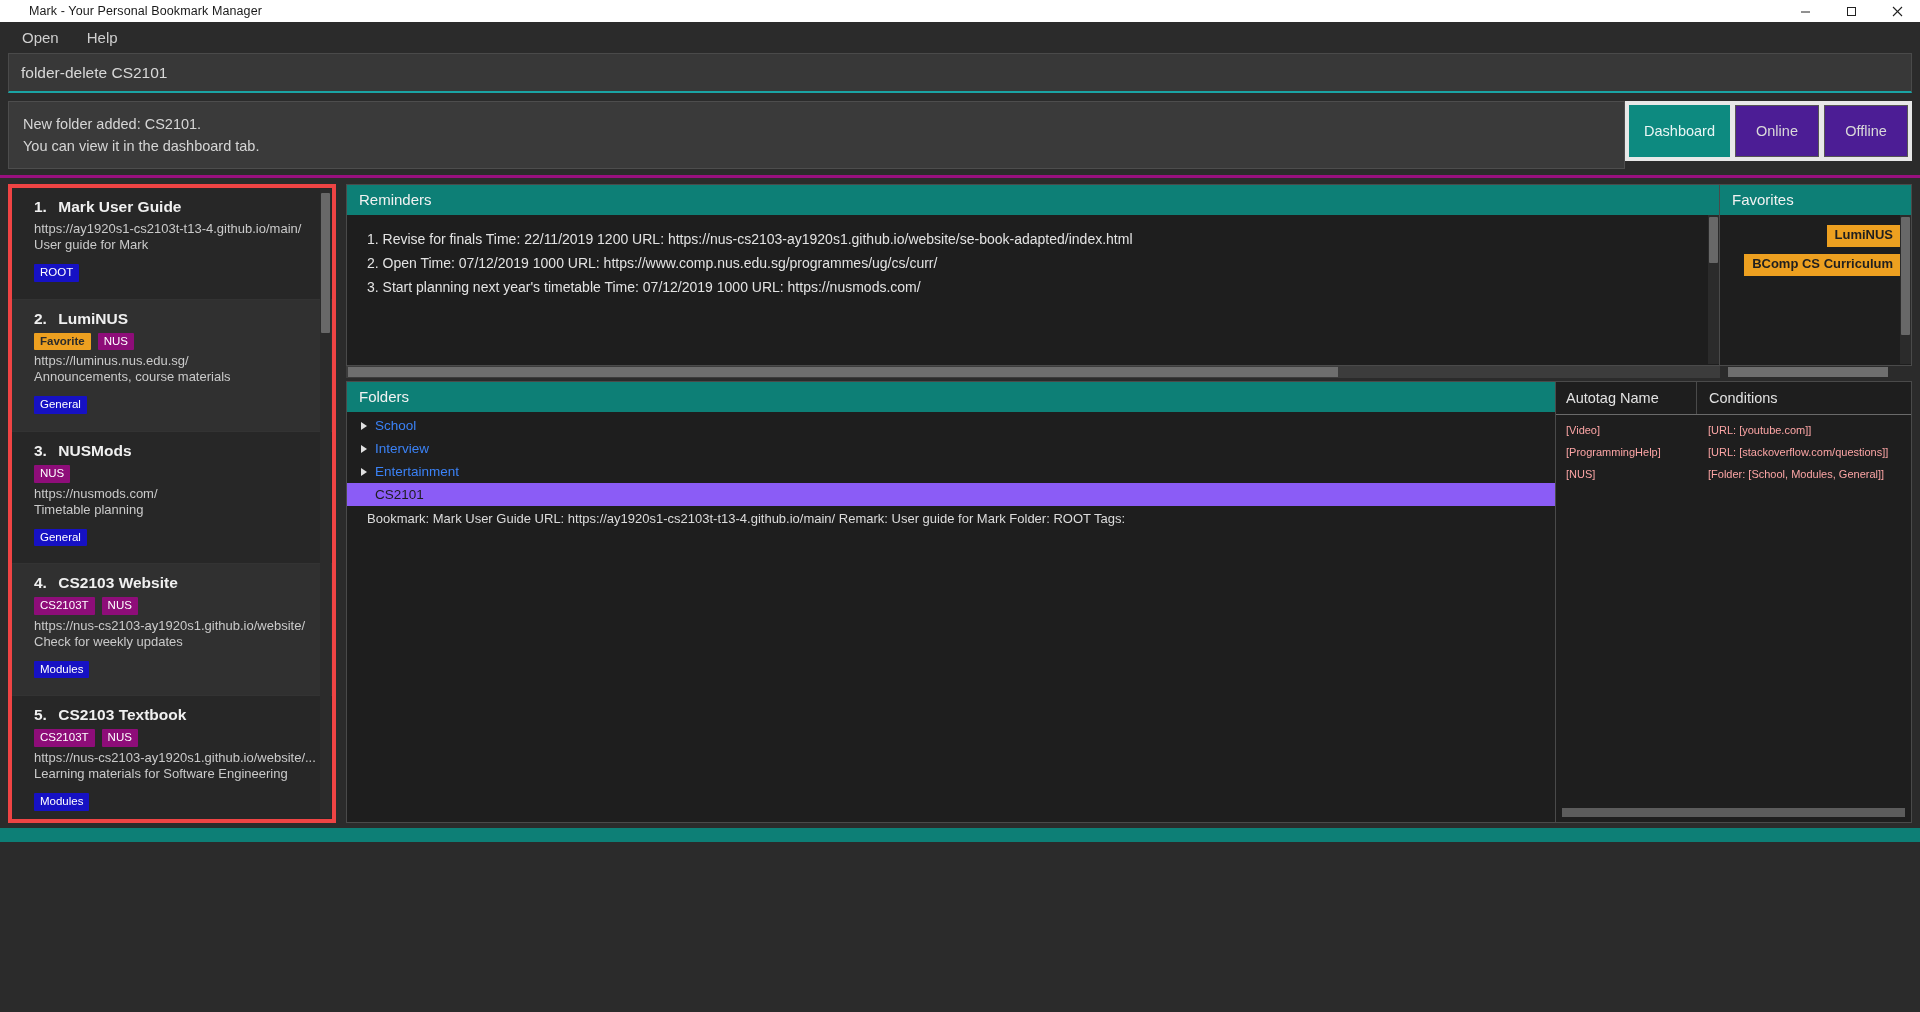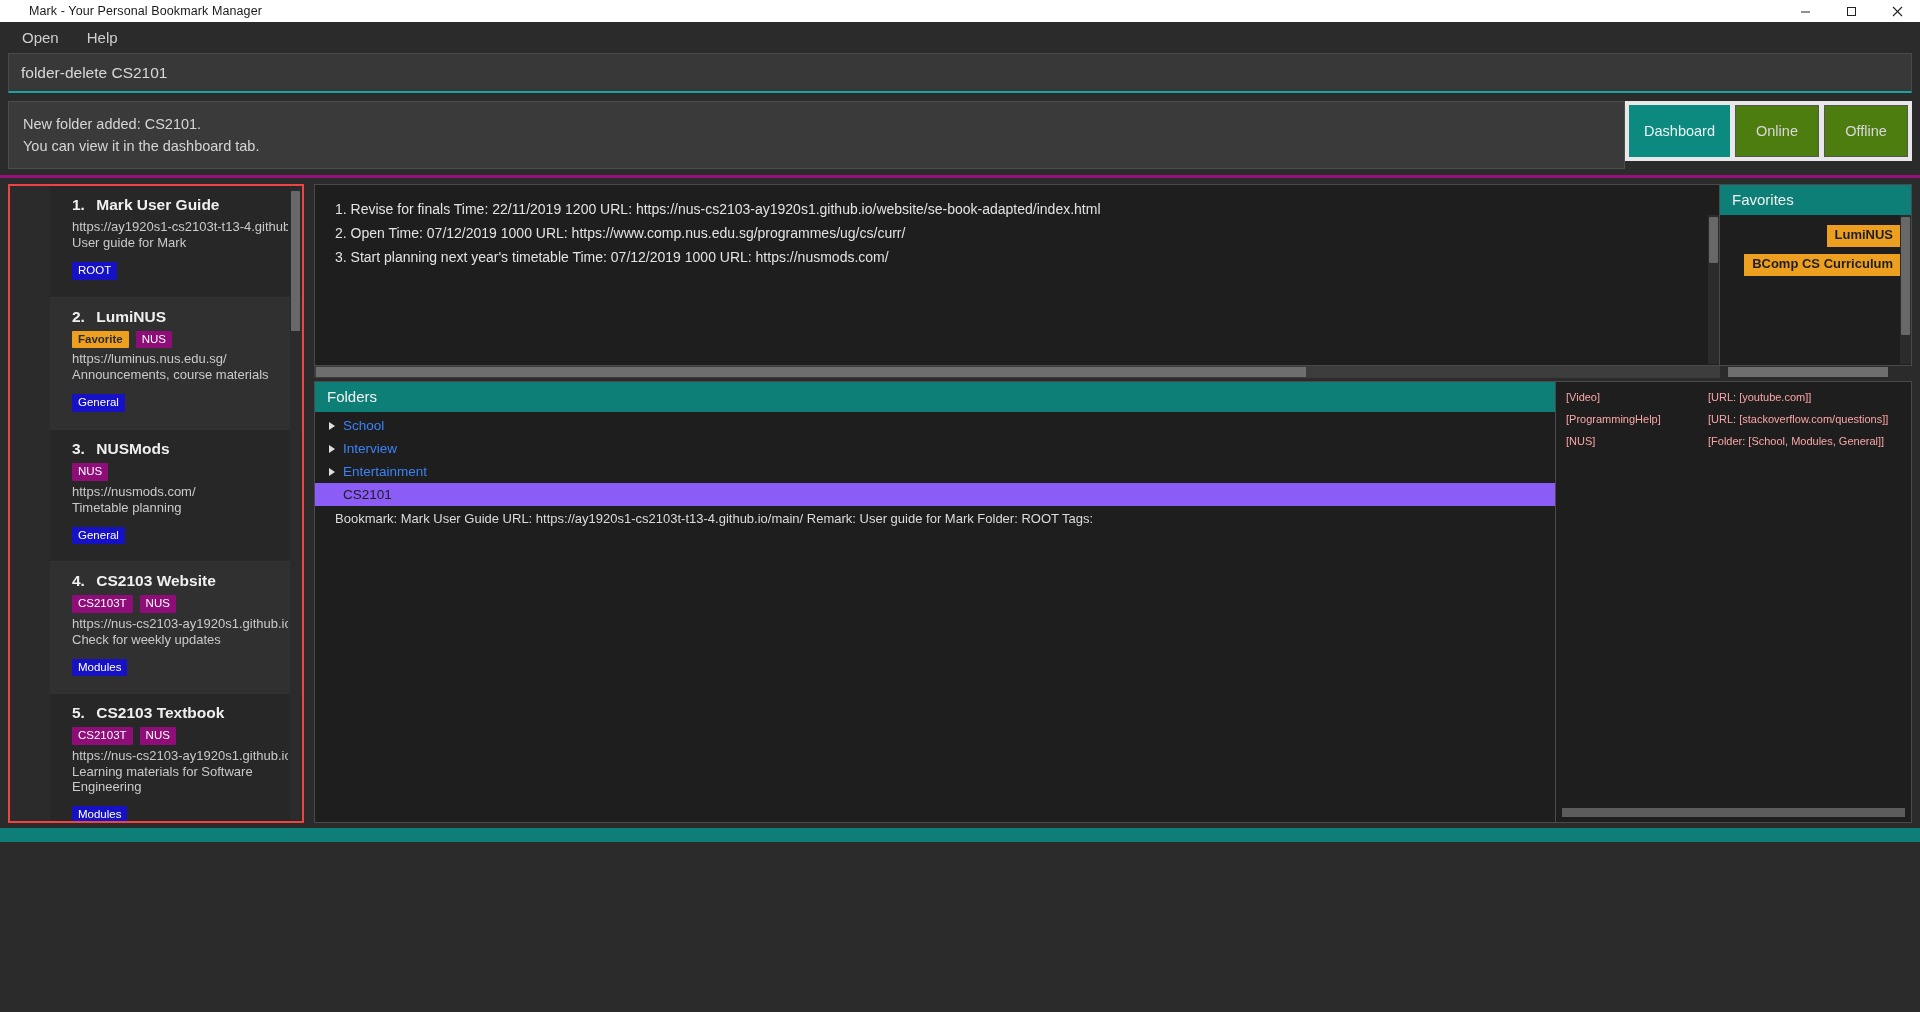--- a/index.html
+++ b/index.html
@@ -59,35 +59,35 @@
   .result-line { font-size: 14.5px; color: #d6d6d6; line-height: 1.55; }
 
   .tabs {
     display: flex; gap: 5px; padding: 4px;
     background: #e8e8e8;
     height: 60px; align-items: stretch;
   }
   .tab {
     min-width: 84px; padding: 0 14px;
     display: flex; align-items: center; justify-content: center;
-    font-size: 14.5px; color: #d9d9d9; background: #4d7c0f;
+    font-size: 14.5px; color: #d9d9d9; background: #4c1d95;
     border: 1px solid #555;
   }
   .tab.active { background: #0d8a80; border-color: #0d8a80; color: #e9f5f4; }
 
   
   .sep-magenta { height: 3px; background: #99107f; margin: 6px 0 0 0; }
 
   
   .body-row { display: flex; padding: 6px 8px 0 8px; gap: 10px; height: 645px; }
 
   
   .bm-panel {
-    width: 296px; background: #2b2b2b; border: 2px solid #ef4444;
-    position: relative; overflow: hidden; padding-left: 40px;
+    width: 328px; background: #2b2b2b; border: 4px solid #ef4444;
+    position: relative; overflow: hidden;
   }
   .bm-scroll { height: 100%; overflow: hidden; }
   .bm-card {
     padding: 10px 14px 14px 22px; border-bottom: 1px solid #333;
   }
   .bm-card:nth-child(odd) { background: #272727; }
   .bm-card:nth-child(even) { background: #303030; }
   .bm-title { font-size: 15.5px; font-weight: bold; color: #f0f0f0; margin-bottom: 5px; }
   .bm-title .idx { display: inline-block; min-width: 20px; }
   .bm-tags { display: flex; gap: 7px; flex-wrap: wrap; margin-bottom: 3px; }
@@ -320,20 +320,21 @@
     </div>
     <div class="vscroll-track">
       <div class="vscroll-thumb" style="top:4px;height:140px;"></div>
     </div>
   </div>
 
   <div class="center-col">
 
     <div class="rem-row">
       <div class="rem-panel">
+        <div class="panel-head">Reminders</div>
         <div class="rem-body">
           <div class="rem-line">1. Revise for finals Time: 22/11/2019 1200 URL: https://nus-cs2103-ay1920s1.github.io/website/se-book-adapted/index.html</div>
           <div class="rem-line">2. Open Time: 07/12/2019 1000 URL: https://www.comp.nus.edu.sg/programmes/ug/cs/curr/</div>
           <div class="rem-line">3. Start planning next year's timetable Time: 07/12/2019 1000 URL: https://nusmods.com/</div>
         </div>
         <div class="vscroll-track" style="right:0;top:30px;">
           <div class="vscroll-thumb" style="top:2px;height:46px;"></div>
         </div>
       </div>
       <div class="fav-panel">
@@ -375,20 +376,24 @@
           </div>
           <div class="folder-row selected">
             <span class="tri hidden"></span>
             <span>CS2101</span>
           </div>
           <div class="folder-detail">Bookmark: Mark User Guide URL: https://ay1920s1-cs2103t-t13-4.github.io/main/ Remark: User guide for Mark Folder: ROOT Tags:</div>
         </div>
       </div>
 
       <div class="autotag-panel">
+        <div class="at-head-row">
+          <div class="at-col name">Autotag Name</div>
+          <div class="at-col cond">Conditions</div>
+        </div>
         <div class="at-rows">
           <div class="at-row">
             <div class="at-cell name">[Video]</div>
             <div class="at-cell cond">[URL: [youtube.com]]</div>
           </div>
           <div class="at-row">
             <div class="at-cell name">[ProgrammingHelp]</div>
             <div class="at-cell cond">[URL: [stackoverflow.com/questions]]</div>
           </div>
           <div class="at-row">

